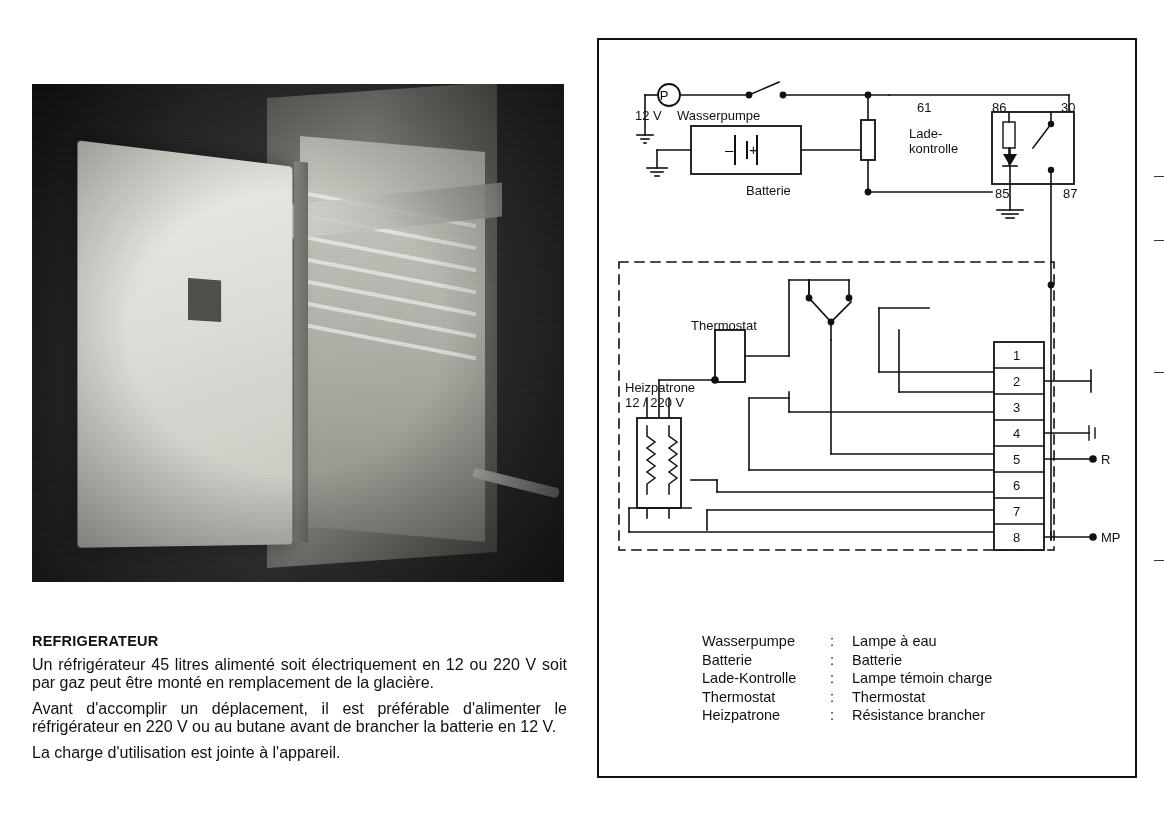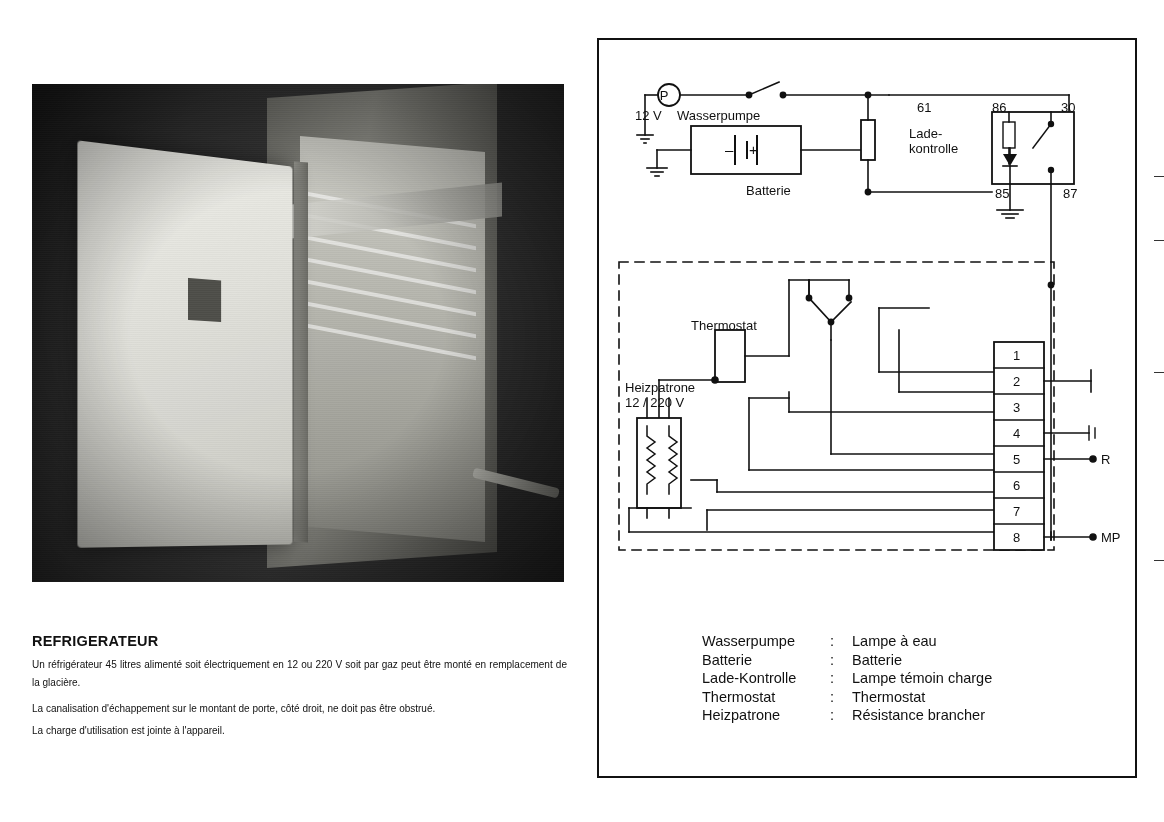--- a/index.html
+++ b/index.html
@@ -134,21 +134,21 @@
     top: 585px;
     width: 535px;
   }
   .head {
     font-weight: bold;
     font-size: 14.5px;
     letter-spacing: .2px;
     margin: 0 0 7px 0;
   }
   .para {
-    font-size: 10px;
+    font-size: 16px;
     line-height: 17.5px;
     margin: 0 0 9px 0;
     text-align: justify;
   }
   .para.tight { margin-bottom: 4px; }
   #attention-head { margin-top: 18px; }
   #page-number {
     position: absolute;
     left: 33px;
     top: 796px;
@@ -215,21 +215,21 @@
       <div id="photo-door-label"></div>
     </div>
     <div id="photo-handle"></div>
     <div id="photo-grain"></div>
     <div id="photo-vignette"></div>
   </div>
 
   <div id="left-text">
     <p class="head">REFRIGERATEUR</p>
     <p class="para">Un réfrigérateur 45 litres alimenté soit électriquement en 12 ou 220 V soit par gaz peut être monté en remplacement de la glacière.</p>
-    <p class="para tight">La canalisation d'échappement sur le montant de porte, côté droit, ne doit pas être obstrué.</p>
+    <p class="para">Avant d'accomplir un déplacement, il est préférable d'alimenter le réfrigérateur en 220 V ou au butane avant de brancher la batterie en 12 V.</p>
     <p class="para">La charge d'utilisation est jointe à l'appareil.</p>
   </div>
 
   <div id="page-number">4</div>
 </div>
 
 <div id="schematic-frame">
   <svg id="schematic-svg" width="532" height="732" viewBox="0 0 532 732">
     <g fill="none" stroke="#111" stroke-width="1.6" stroke-linecap="square">
 

